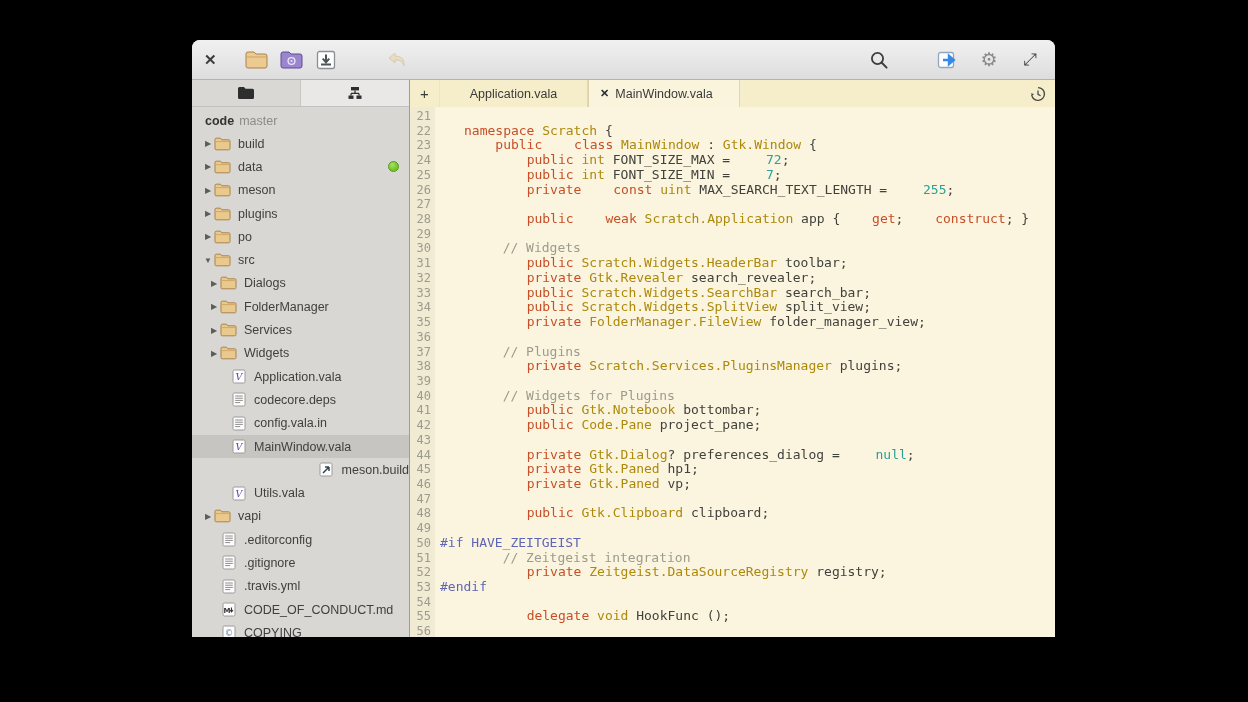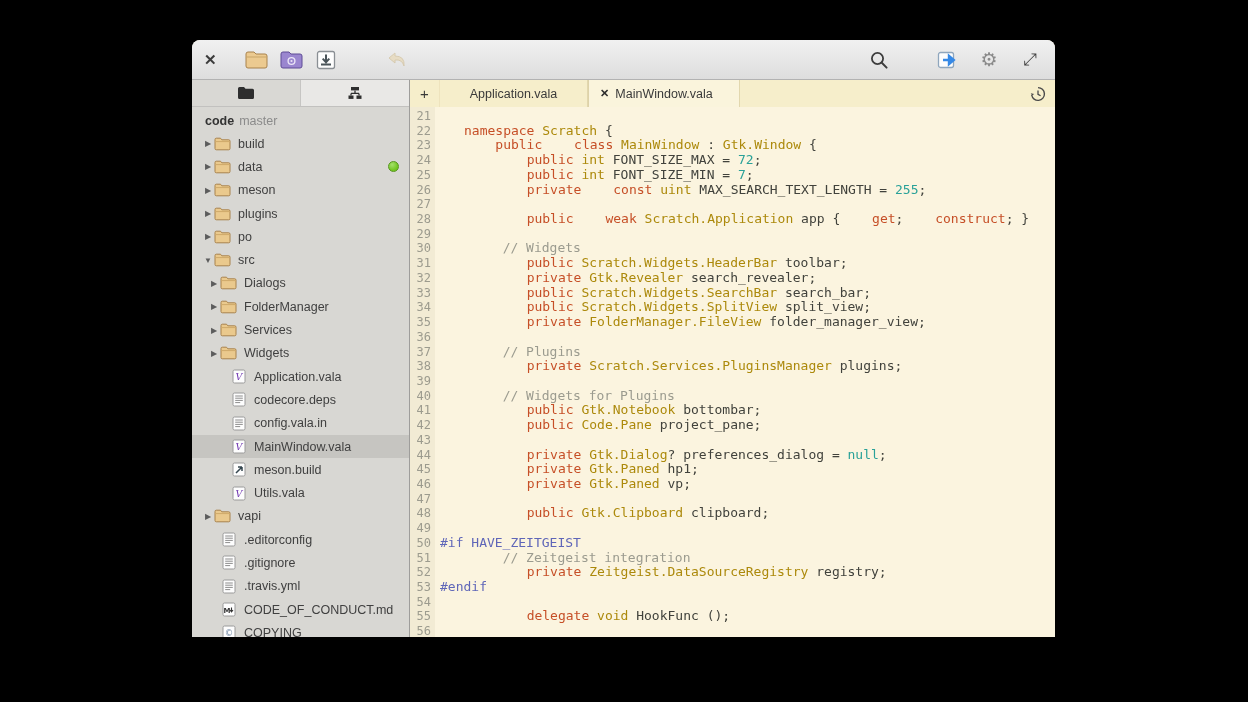--- a/index.html
+++ b/index.html
@@ -74,21 +74,21 @@
      justify-content:center; cursor:pointer; }
 
   .code-area { flex:1; display:flex; min-height:0; cursor:text; }
   .gutter { width:25px; background:#f2ebd4; padding:2px 4px 0 0; text-align:right;
      font:12px/14.72px "DejaVu Sans Mono", monospace; color:#9c9b8e; flex:none; }
   .code { flex:1; background:#fbf4df; padding:2px 0 0 5px; overflow:hidden;
      font:13px/14.72px "DejaVu Sans Mono", monospace; color:#41423c; }
   .code div { white-space:pre; height:14.72px; }
   .tk-k { color:#c64f27;margin-left:24px; }
   .tk-t { color:#ac890b;text-align:right; }
-  .tk-n { color:#29a198; }
+  .tk-n { color:#29a198;margin-left:28px; }
   .tk-c { color:#9b9b8f; }
   .tk-p { color:#5f66b8; }
   .tk-d { color:#41423c; }
 
   svg { display:block; }
 </style>
 </head>
 <body>
 
 <div class="stage">
@@ -346,21 +346,21 @@
               </div>
               <div class="trow selected" style="padding-left: 38px;">
                 <span class="ticon">
                   <svg width="14" height="15" viewBox="0 0 14 15">
                     <rect x="1" y="1" width="12" height="13" rx="1.5" fill="#fdfdfd" stroke="#9a9a9a"></rect>
                     <text x="7" y="11" text-anchor="middle" font-family="DejaVu Serif, serif" font-style="italic" font-size="9.5" fill="#7239b3">V</text>
                   </svg>
                 </span>
                 <span>MainWindow.vala</span>
               </div>
-              <div class="trow" style="padding-left: 38px;">
+              <div class="trow" style="padding-left: 26px; justify-content: flex-end;">
                 <span class="ticon">
                   <svg width="14" height="15" viewBox="0 0 14 15">
                     <rect x="1" y="1" width="12" height="13" rx="1.5" fill="#fdfdfd" stroke="#9a9a9a"></rect>
                     <path d="M4 11 L10 5 M10 5 h-4 M10 5 v4" stroke="#33454e" stroke-width="1.5" fill="none"></path>
                   </svg>
                 </span>
                 <span>meson.build</span>
               </div>
               <div class="trow" style="padding-left: 38px;">
                 <span class="ticon">

